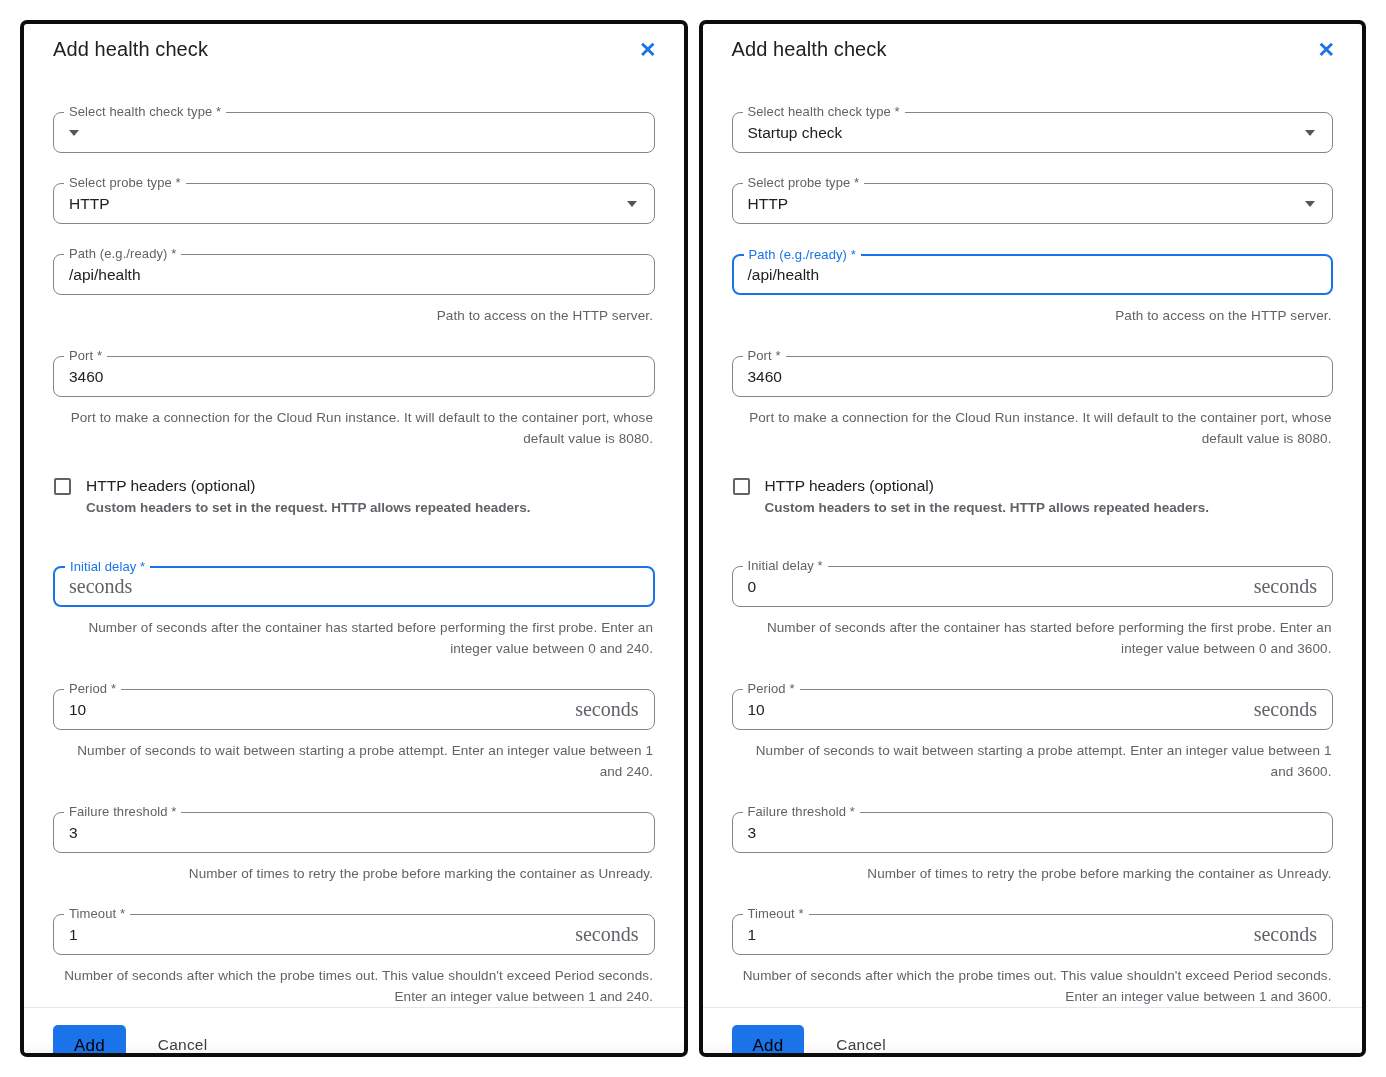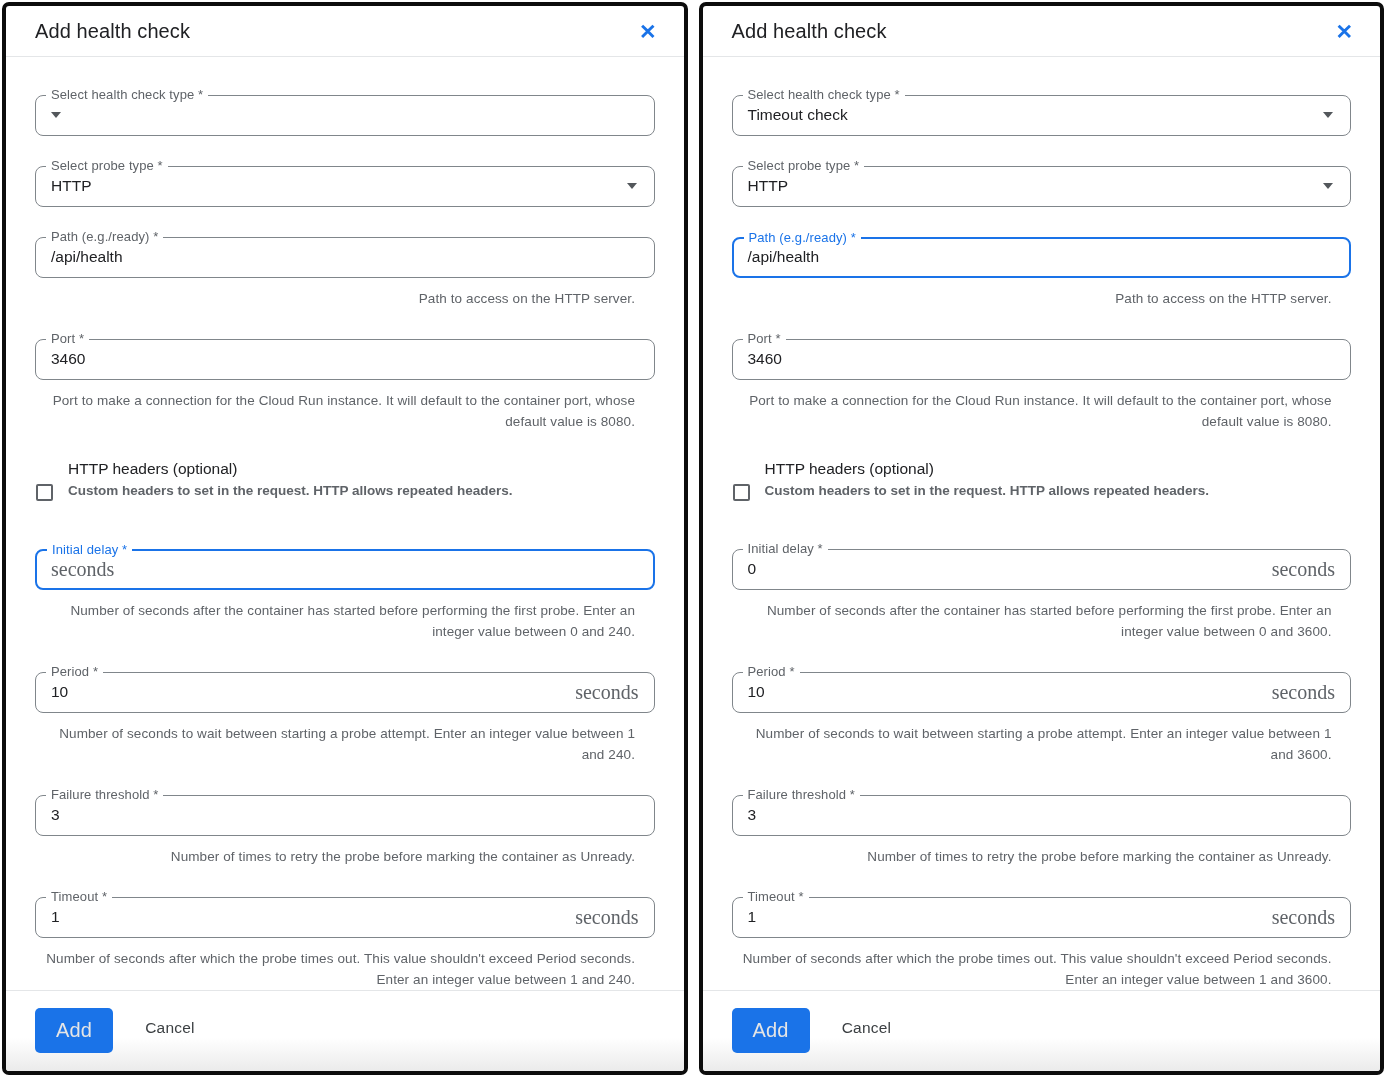--- a/index.html
+++ b/index.html
@@ -6,21 +6,21 @@
   html, body { margin: 0; padding: 0; }
   body {
     width: 1386px; height: 1077px;
     background: #ffffff;
     font-family: "Liberation Sans", sans-serif;
     color: #202124;
   }
   .panels {
     display: flex;
     gap: 11px;
-    padding: 2px;
+    padding: 20px;
     height: 1077px;
   }
   .panel {
     flex: 1;
     border: 4px solid #0c0c0c;
     border-radius: 7px;
     background: #ffffff;
     display: flex;
     flex-direction: column;
     overflow: hidden;
@@ -97,21 +97,21 @@
     margin-top: 10px;
     font-size: 13.5px;
     line-height: 21px;
     color: #5f6368;
     max-width: 600px;
     letter-spacing: 0.1px;
     text-align: right;
   }
   .checkbox-row {
     display: flex;
-    align-items: flex-end;
+    align-items: flex-start;
     margin-top: 27px;
   }
   .checkbox-box {
     flex: none;
     width: 17px; height: 17px;
     border: 2px solid #5f6368;
     border-radius: 2px;
     background: #fff;
     margin: 2px 15px 0 1px;
     cursor: pointer;
@@ -131,24 +131,24 @@
   .dialog-footer {
     border-top: 1px solid #e4e6e8;
     padding: 17px 29px 0 29px;
     height: 102px;
     display: flex;
     align-items: flex-start;
     background: linear-gradient(180deg, #ffffff 58%, #ebebeb 100%);
   }
   .add-button {
     background: #1a73e8;
-    color: #e5e5e5;
+    color: #000000;
     border: none;
     border-radius: 5px;
-    font-size: 20px;
+    font-size: 17px;
     font-family: "Liberation Sans", sans-serif;
     padding: 11px 21px;
     cursor: pointer;
     letter-spacing: 0.2px;
     text-align: right;
   }
   .cancel-button {
     background: none;
     border: none;
     color: #3c4043;
@@ -247,21 +247,21 @@
       <button class="close-button">
         <span class="close-icon">✕</span>
       </button>
     </div>
     <div class="header-divider"></div>
 
     <div class="dialog-body">
 
       <div class="field first">
         <span class="field-label">Select health check type *</span>
-        <span class="field-value">Timeout check</span>
+        <span class="field-value">Startup check</span>
         <span class="caret-down"></span>
       </div>
 
       <div class="field">
         <span class="field-label">Select probe type *</span>
         <span class="field-value">HTTP</span>
         <span class="caret-down"></span>
       </div>
 
       <div class="field focused">

